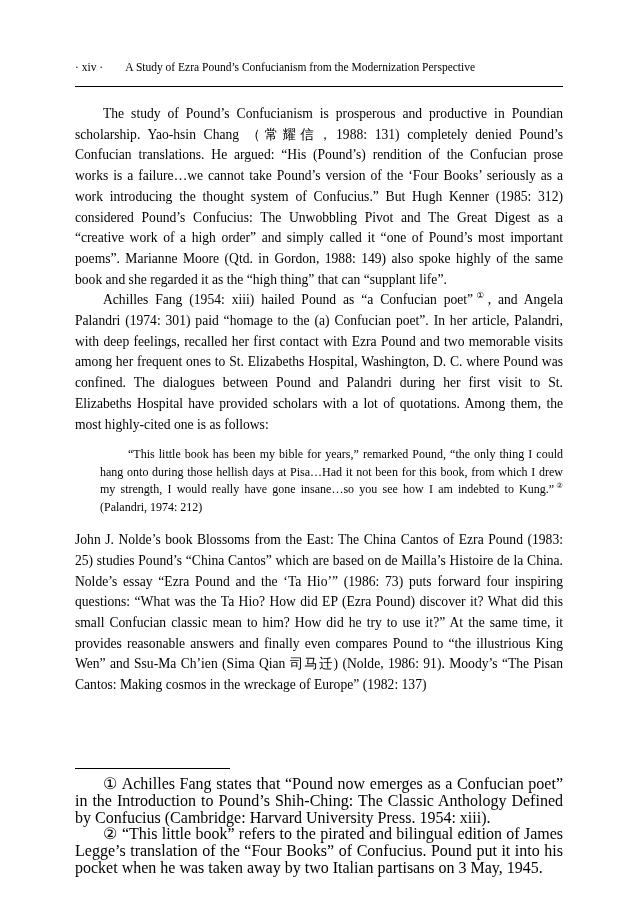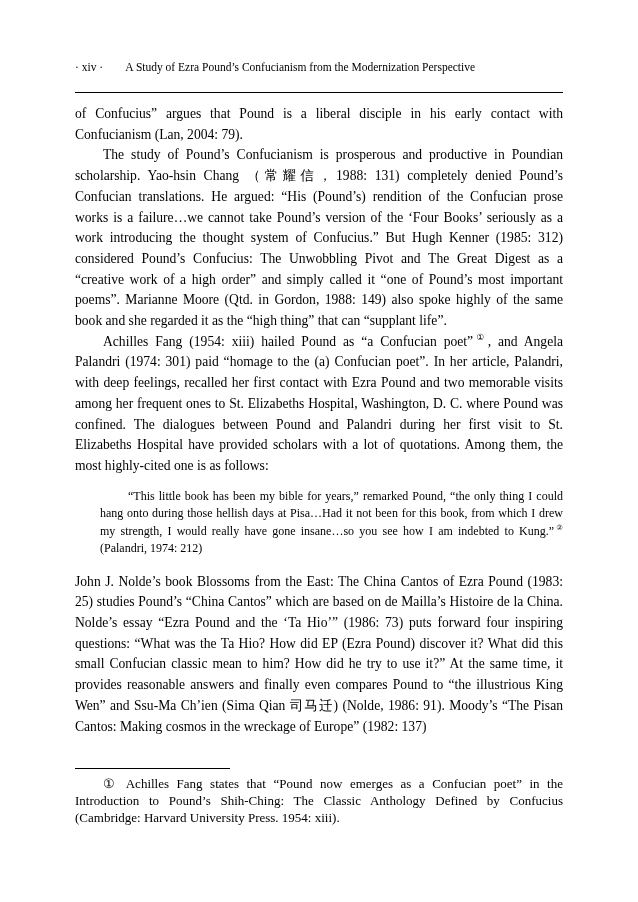--- a/index.html
+++ b/index.html
@@ -10,21 +10,21 @@
     background: #ffffff;
     color: #000000;
     font-family: "Liberation Serif", "DejaVu Serif", serif;
     overflow: hidden;
   }
   .page-header {
     position: absolute;
     left: 75px;
     right: 75px;
     top: 61px;
-    padding-bottom: 19px;
+    padding-bottom: 13px;
     border-bottom: 1px solid #000000;
     font-size: 11.5px;
     white-space: nowrap;
   }
   .page-marker { margin-right: 20px; }
   .body-text {
     position: absolute;
     left: 75px;
     right: 75px;
     top: 104px;
@@ -39,21 +39,21 @@
     font-size: 12px;
     line-height: 17.5px;
     text-indent: 28px;
     text-align: justify;
   }
   .footnotes {
     position: absolute;
     left: 75px;
     right: 75px;
     top: 768px;
-    font-size: 13px;
+    font-size: 16px;
     line-height: 16.8px;
     text-align: justify;
   }
   .footnote-rule {
     width: 155px;
     height: 0;
     border-top: 1px solid #000000;
     margin-bottom: 7px;
   }
   .footnote { margin: 0; text-indent: 28px; }
@@ -64,25 +64,25 @@
 <body>
 
 <div class="page">
 
   <header class="page-header">
     <span class="page-marker">· xiv ·</span>
     <span class="running-title">A Study of Ezra Pound’s Confucianism from the Modernization Perspective</span>
   </header>
 
   <main class="body-text">
-    <p class="para"><span>of Confucius” argues that Pound is a liberal disciple in his early contact with Confucianism (Lan, 2004: 79).</span></p>
     <p class="para indent"><span>The study of Pound’s Confucianism is prosperous and productive in Poundian scholarship. Yao-hsin Chang （常耀信，1988: 131) completely denied Pound’s Confucian translations. He argued: “His (Pound’s) rendition of the Confucian prose works is a failure…we cannot take Pound’s version of the ‘Four Books’ seriously as a work introducing the thought system of Confucius.” But Hugh Kenner (1985: 312) considered Pound’s </span><span class="it">Confucius: The Unwobbling Pivot and The Great Digest</span><span> as a “creative work of a high order” and simply called it “one of Pound’s most important poems”. Marianne Moore (Qtd. in Gordon, 1988: 149) also spoke highly of the same book and she regarded it as the “high thing” that can “supplant life”.</span></p>
     <p class="para indent"><span>Achilles Fang (1954: xiii) hailed Pound as “a Confucian poet”</span><sup>①</sup><span>, and Angela Palandri (1974: 301) paid “homage to the (a) Confucian poet”. In her article, Palandri, with deep feelings, recalled her first contact with Ezra Pound and two memorable visits among her frequent ones to St. Elizabeths Hospital, Washington, D. C. where Pound was confined. The dialogues between Pound and Palandri during her first visit to St. Elizabeths Hospital have provided scholars with a lot of quotations. Among them, the most highly-cited one is as follows:</span></p>
     <blockquote class="quote"><span>“This little book has been my bible for years,” remarked Pound, “the only thing I could hang onto during those hellish days at Pisa…Had it not been for this book, from which I drew my strength, I would really have gone insane…so you see how I am indebted to Kung.”</span><sup>②</sup><span> (Palandri, 1974: 212)</span></blockquote>
     <p class="para"><span>John J. Nolde’s book </span><span class="it">Blossoms from the East: The China Cantos of Ezra Pound</span><span> (1983: 25) studies Pound’s “China Cantos” which are based on de Mailla’s </span><span class="it">Histoire de la China</span><span>. Nolde’s essay “Ezra Pound and the ‘Ta Hio’” (1986: 73) puts forward four inspiring questions: “What was the Ta Hio? How did EP (Ezra Pound) discover it? What did this small Confucian classic mean to him? How did he try to use it?” At the same time, it provides reasonable answers and finally even compares Pound to “the illustrious King Wen” and Ssu-Ma Ch’ien (Sima Qian 司马迁) (Nolde, 1986: 91). Moody’s “</span><span class="it">The Pisan Cantos</span><span>: Making cosmos in the wreckage of Europe” (1982: 137)</span></p>
   </main>
 
   <footer class="footnotes">
     <div class="footnote-rule"></div>
     <p class="footnote"><span>① Achilles Fang states that “Pound now emerges as a Confucian poet” in the Introduction to Pound’s </span><span class="it">Shih-Ching: The Classic Anthology Defined by Confucius</span><span> (Cambridge: Harvard University Press. 1954: xiii).</span></p>
+    <p class="footnote"><span>② “This little book” refers to the pirated and bilingual edition of James Legge’s translation of the “Four Books” of Confucius. Pound put it into his pocket when he was taken away by two Italian partisans on 3 May, 1945.</span></p>
   </footer>
 
 </div>
 
 </body></html>

